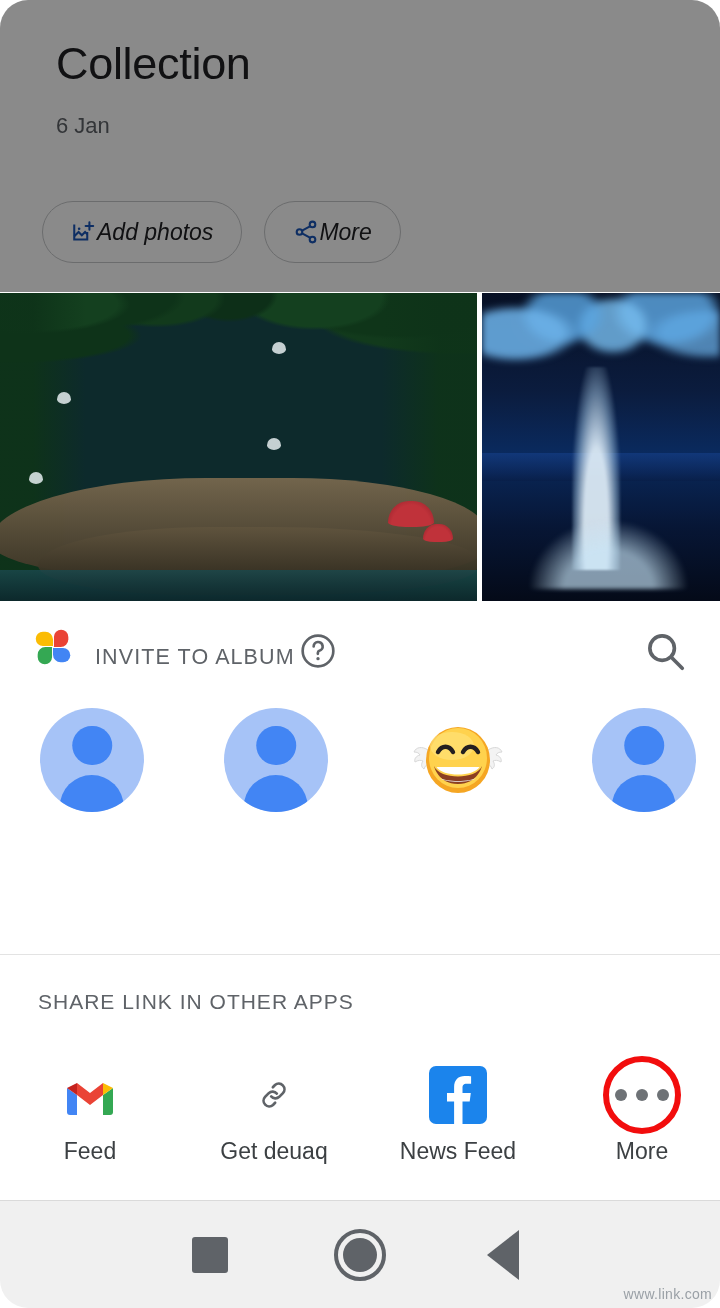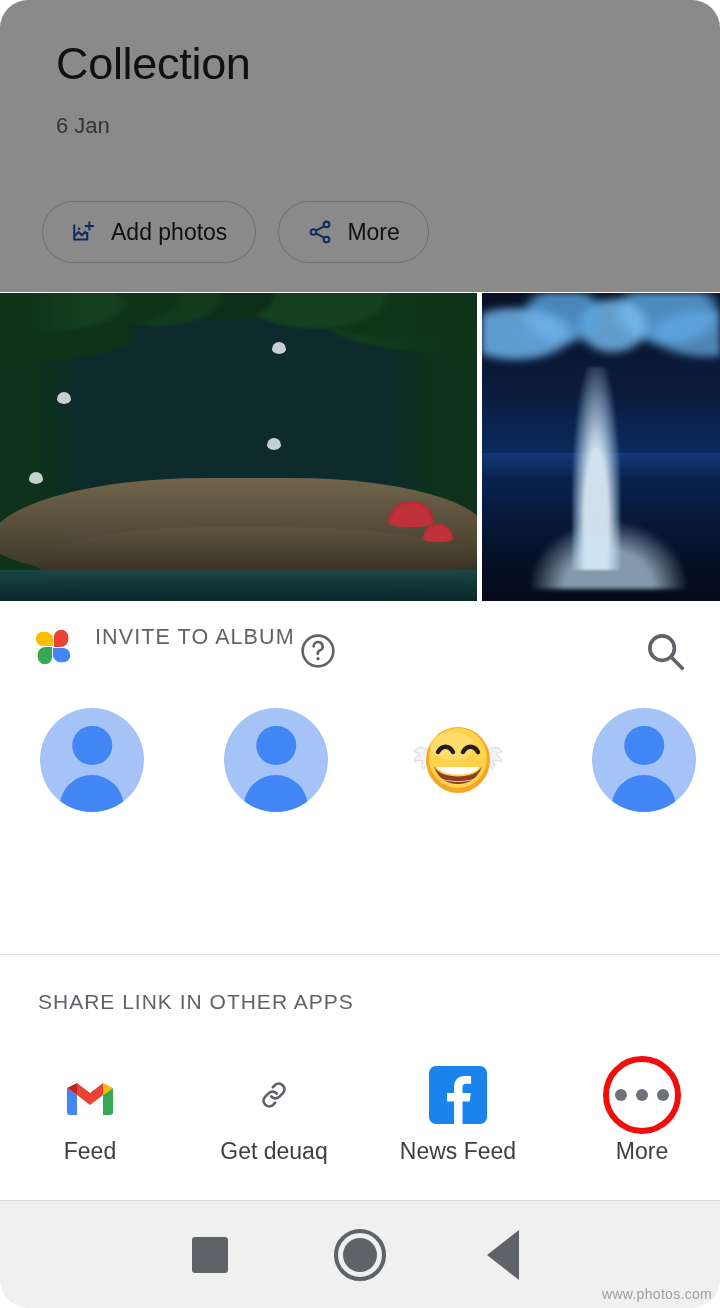--- a/index.html
+++ b/index.html
@@ -21,25 +21,25 @@
   .album-title {
     position: absolute; left: 56px; top: 38px;
     font-size: 45px; font-weight: 400; color: #202124; letter-spacing: -0.3px;
   }
   .album-date {
     position: absolute; left: 56px; top: 113px;
     font-size: 22px; font-weight: 400; color: #5f6368;
   }
   .chip-row { position: absolute; left: 42px; top: 201px; display: flex; gap: 22px; }
   .chip {
-    display: flex; align-items: center; justify-content: center; gap: 14px;
+    display: flex; align-items: center; justify-content: center; 
     height: 62px; padding: 0 28px;
     border: 1px solid #c6c8ca; border-radius: 31px;
     background: transparent;
-    font-size: 23px; color: #202124;
+    font-size: 23px; color: #202124; font-style: italic;
   }
   .chip svg { display: block; }
 
   
   .photo-grid {
     position: absolute; left: 0; top: 293px; width: 720px; height: 308px;
     display: flex; gap: 5px;
   }
   .photo { position: relative; height: 308px; overflow: hidden; }
   .photo.p1 { width: 477px; }
@@ -135,21 +135,21 @@
   
   .sheet {
     position: absolute; left: 0; top: 601px; width: 720px; height: 599px;
     background: #ffffff;
   }
   .sheet-head {
     position: relative; height: 94px;
   }
   .gp-logo { position: absolute; left: 30px; top: 23px; width: 46px; height: 46px; }
   .sheet-title {
-    position: absolute; left: 95px; top: 24px;
+    position: absolute; left: 95px; top: 44px;
     font-size: 21.5px; font-weight: 500; letter-spacing: 1.1px; color: #5f6368;
   }
   .help-btn { position: absolute; left: 298px; top: 30px; width: 40px; height: 40px; }
   .search-btn { position: absolute; right: 32px; top: 27px; width: 46px; height: 46px; }
 
   .avatar-row {
     position: absolute; left: 0; top: 107px; width: 720px; height: 110px;
   }
   .avatar {
     position: absolute; top: 0; width: 104px; height: 104px; border-radius: 50%;
@@ -393,16 +393,16 @@
       </div>
     </div>
   </div>
 
   <div class="navbar">
     <div class="nav-btn nav-recents"></div>
     <div class="nav-btn nav-home">
         <span></span>
       </div>
     <div class="nav-btn nav-back"></div>
-    <div class="watermark">www.photos.com</div>
+    <div class="watermark">www.link.com</div>
   </div>
 
 </div>
 
 </body></html>

